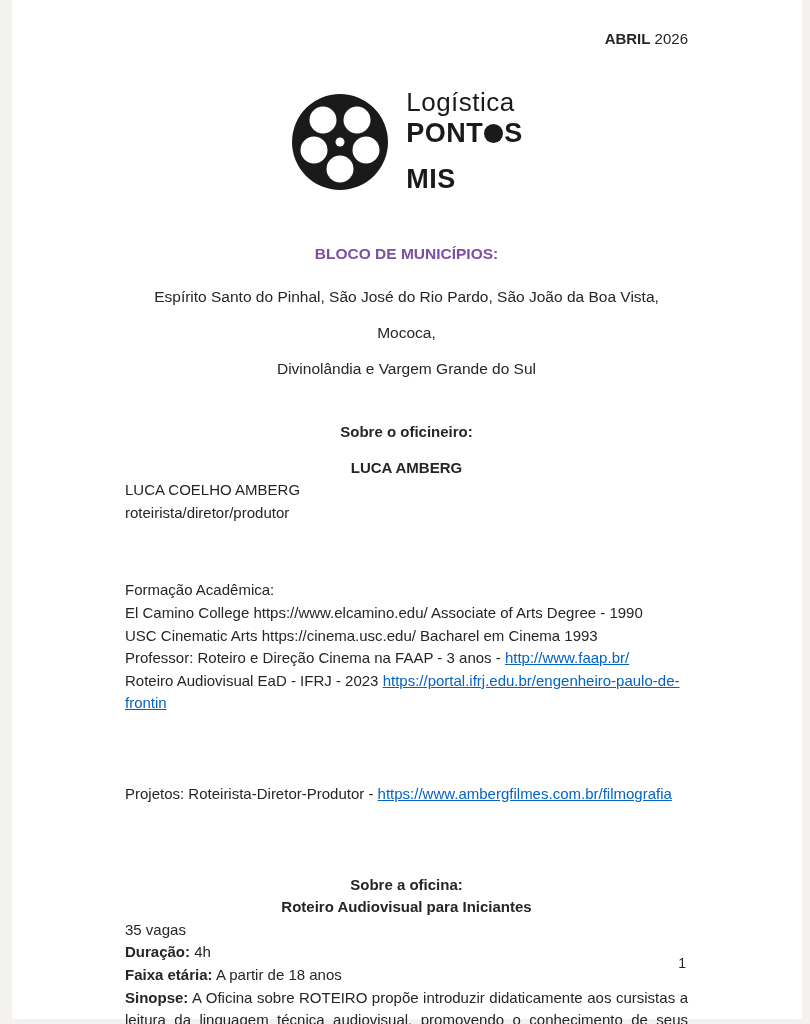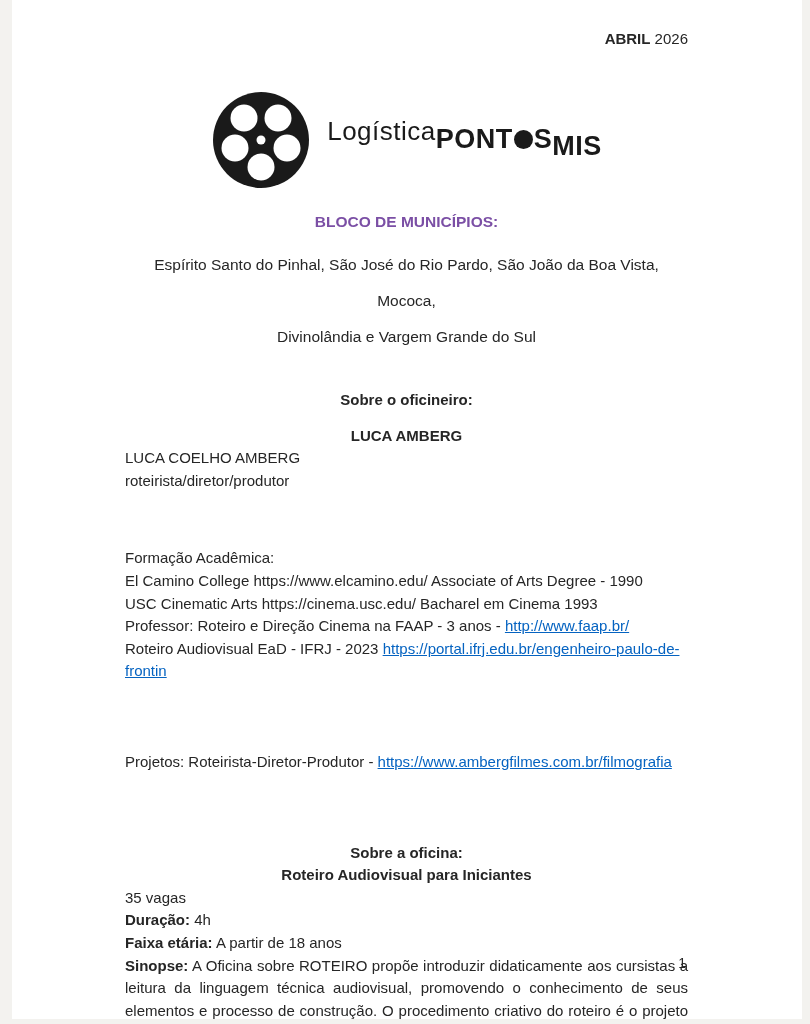--- a/index.html
+++ b/index.html
@@ -28,37 +28,37 @@
   
   .logo-wrap {
     margin-top: 40px;
     display: flex;
     justify-content: center;
     align-items: center;
     gap: 16px;
   }
   .reel { width: 100px; height: 104px; flex: 0 0 auto; }
   .logo-text {
-    display: flex; 
+    display: flex; flex-direction: column;
     color: #1a1a1a;
     line-height: 31px;
   }
   .logo-line1 { font-size: 26px; font-weight: 400; letter-spacing: 0.5px; }
   .logo-line2 { font-size: 27px; font-weight: 800; letter-spacing: 0.5px; display:flex; align-items:center; }
   .logo-line3 { font-size: 27px; font-weight: 800; letter-spacing: 0.5px; margin-top: 15px; }
   .o-dot {
     display: inline-block;
     width: 19px; height: 19px;
     background: #1a1a1a;
     border-radius: 50%;
     margin: 0 1px;
   }
   
   .bloco-heading {
-    margin-top: 22px;
+    margin-top: 50px;
     text-align: center;
     font-size: 15.5px;
     font-weight: 700;
   }
   .muni {
     margin-top: 16px;
     text-align: center;
     font-size: 15.5px;
     line-height: 36px;
   }

